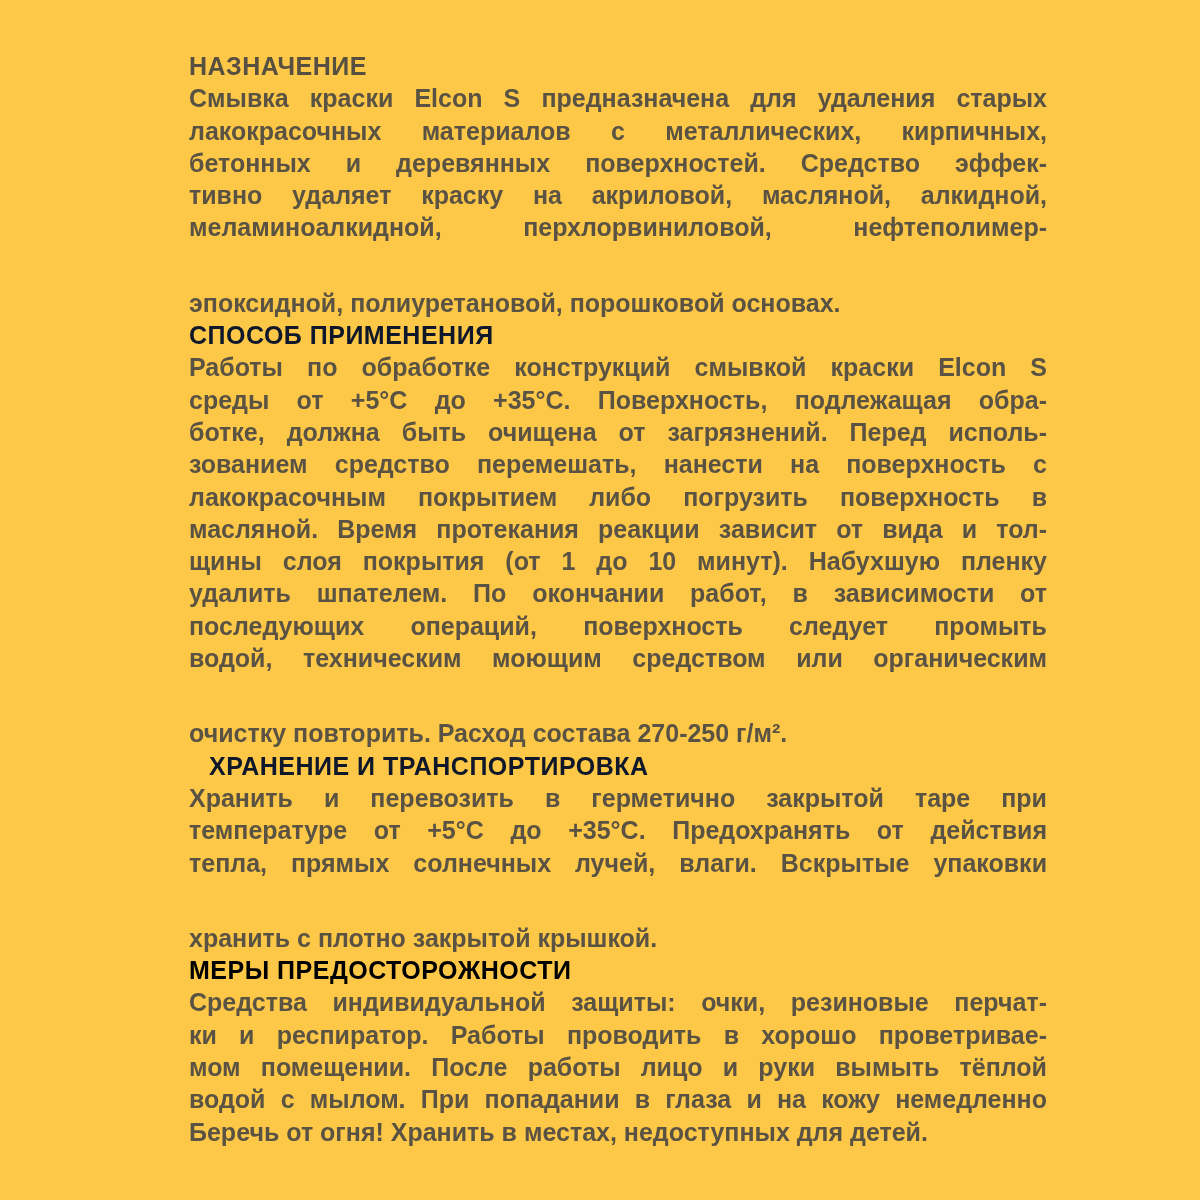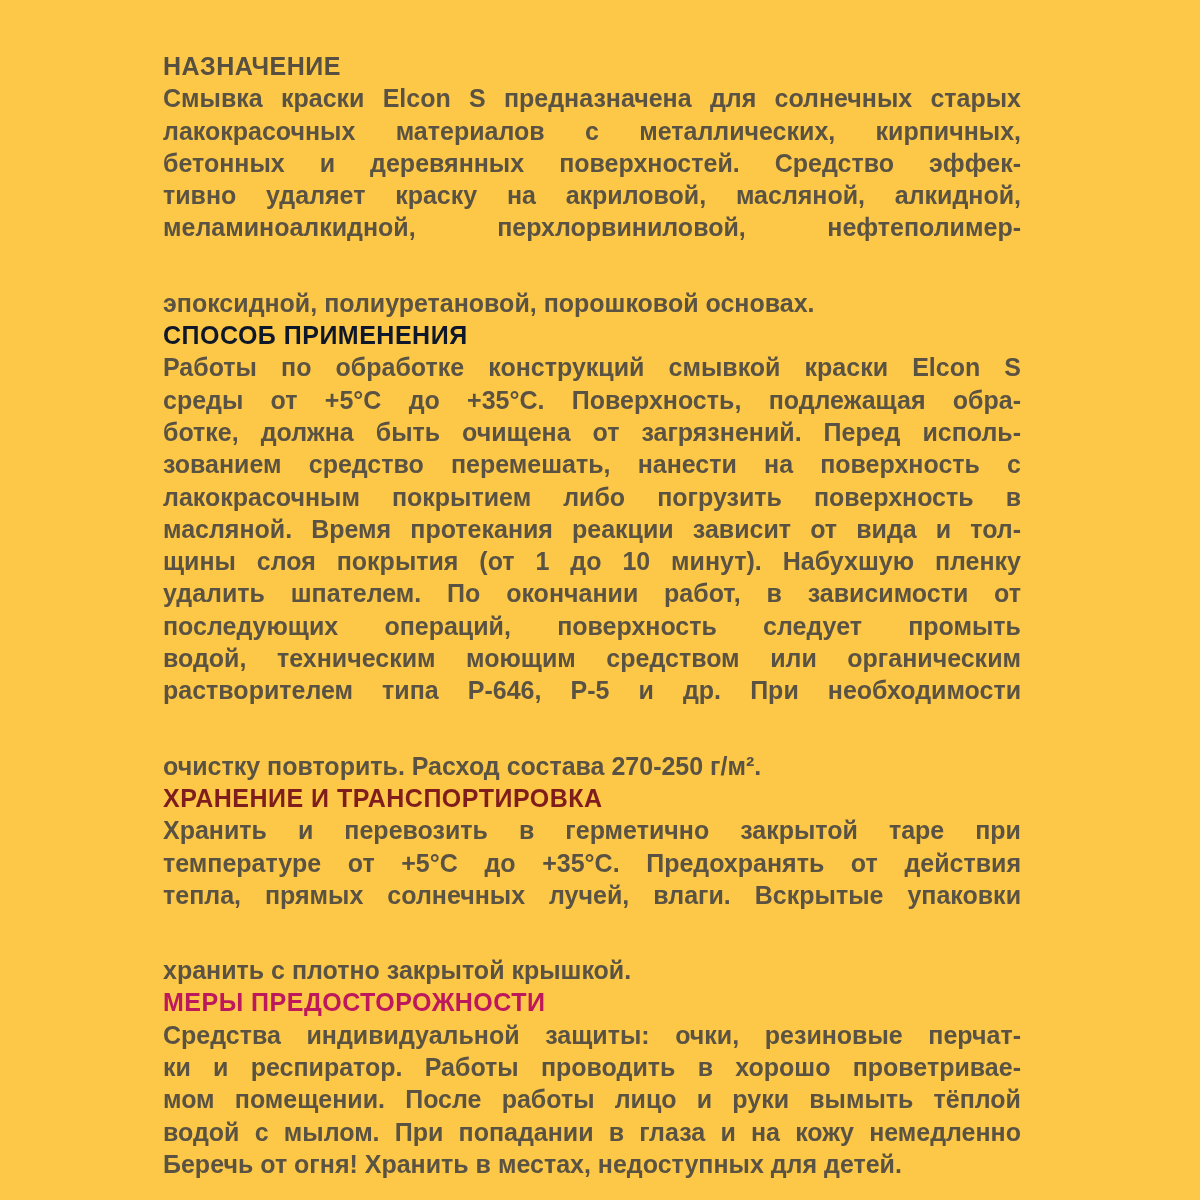--- a/index.html
+++ b/index.html
@@ -8,21 +8,21 @@
   }
   body {
     width: 1200px;
     height: 1200px;
     position: relative;
     overflow: hidden;
     font-family: "Liberation Sans", "DejaVu Sans", sans-serif;
   }
   .label-content {
     position: absolute;
-    left: 163px;
+    left: 189px;
     top: 50px;
     width: 858px;
     font-size: 25px;
     line-height: 32.3px;
     font-weight: 600;
   }
   .heading {
     font-weight: bold;
     letter-spacing: 0.02em;
     text-transform: uppercase;
@@ -40,43 +40,42 @@
     font-weight: bold;
     text-align: left;
   }
 </style>
 </head>
 <body style="background: rgb(253, 200, 71);">
 
 <main class="label-content" style="color: rgb(90, 82, 67);">
 
   <div class="heading" style="color: rgb(87, 79, 64);">НАЗНАЧЕНИЕ</div>
-    <div class="line">Смывка краски Elcon S предназначена для солнечных старых</div>
+    <div class="line">Смывка краски Elcon S предназначена для удаления старых</div>
     <div class="line">лакокрасочных материалов с металлических, кирпичных,</div>
     <div class="line">бетонных и деревянных поверхностей. Средство эффек-</div>
     <div class="line">тивно удаляет краску на акриловой, масляной, алкидной,</div>
     <div class="line">меламиноалкидной, перхлорвиниловой, нефтеполимер-</div>
     <div class="line last">эпоксидной, полиуретановой, порошковой основах.</div>
     <div class="heading" style="color: #0f172a;">СПОСОБ ПРИМЕНЕНИЯ</div>
     <div class="line">Работы по обработке конструкций смывкой краски Elcon S</div>
     <div class="line">среды от +5°С до +35°С. Поверхность, подлежащая обра-</div>
     <div class="line">ботке, должна быть очищена от загрязнений. Перед исполь-</div>
     <div class="line">зованием средство перемешать, нанести на поверхность с</div>
     <div class="line">лакокрасочным покрытием либо погрузить поверхность в</div>
     <div class="line">масляной. Время протекания реакции зависит от вида и тол-</div>
     <div class="line">щины слоя покрытия (от 1 до 10 минут). Набухшую пленку</div>
     <div class="line">удалить шпателем. По окончании работ, в зависимости от</div>
     <div class="line">последующих операций, поверхность следует промыть</div>
     <div class="line">водой, техническим моющим средством или органическим</div>
-    <div class="line">растворителем типа Р-646, Р-5 и др. При необходимости</div>
     <div class="line last">очистку повторить. Расход состава 270-250 г/м².</div>
-    <div class="heading" style="color: #7f1d1d;">ХРАНЕНИЕ И ТРАНСПОРТИРОВКА</div>
+    <div class="heading" style="color: #0f172a; margin-left: 20px;">ХРАНЕНИЕ И ТРАНСПОРТИРОВКА</div>
     <div class="line">Хранить и перевозить в герметично закрытой таре при</div>
     <div class="line">температуре от +5°С до +35°С. Предохранять от действия</div>
     <div class="line">тепла, прямых солнечных лучей, влаги. Вскрытые упаковки</div>
     <div class="line last">хранить с плотно закрытой крышкой.</div>
-    <div class="heading" style="color: #be185d;">МЕРЫ ПРЕДОСТОРОЖНОСТИ</div>
+    <div class="heading" style="color: #000000;">МЕРЫ ПРЕДОСТОРОЖНОСТИ</div>
     <div class="line">Средства индивидуальной защиты: очки, резиновые перчат-</div>
     <div class="line">ки и респиратор. Работы проводить в хорошо проветривае-</div>
     <div class="line">мом помещении. После работы лицо и руки вымыть тёплой</div>
     <div class="line">водой с мылом. При попадании в глаза и на кожу немедленно</div>
     <div class="warning-note">Беречь от огня! Хранить в местах, недоступных для детей.</div>
 </main>
 
 </body></html>

